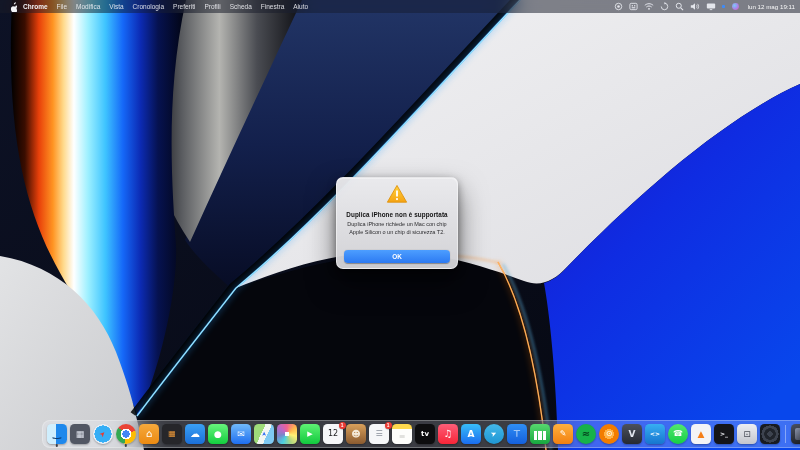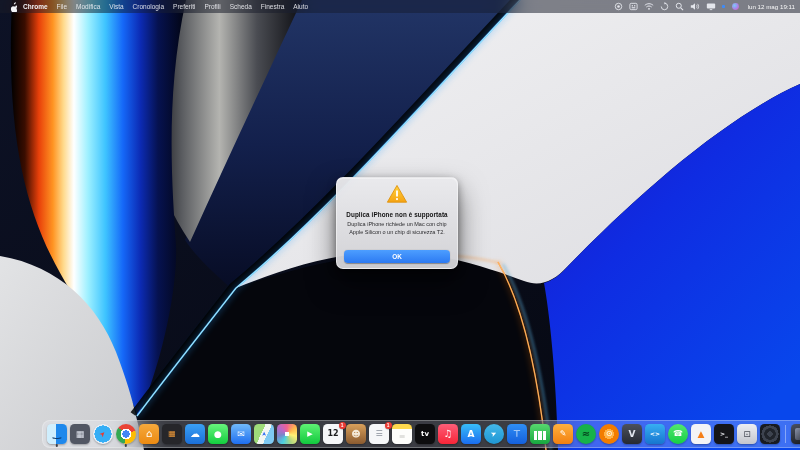--- a/index.html
+++ b/index.html
@@ -51,21 +51,21 @@
   .badge{position:absolute;top:-2.5px;right:-2.5px;min-width:7px;height:7px;
     border-radius:4px;background:#ec3b34;color:#fff;font-size:4.8px;font-weight:700;
     display:flex;align-items:center;justify-content:center;box-shadow:0 .5px 1px rgba(0,0,0,.4);}
   .run-dot{position:absolute;bottom:-2.8px;left:50%;transform:translateX(-50%);
     width:2.4px;height:2.4px;border-radius:50%;background:rgba(35,38,46,.85);}
   .dock-divider{width:1px;height:18px;background:rgba(255,255,255,.38);margin:0 2px;flex:0 0 auto;}
   
   .numbers::before{content:"";position:absolute;left:22%;right:22%;bottom:22%;height:42%;
     background:linear-gradient(90deg,#fff 0 26%,transparent 26% 37%,#fff 37% 63%,transparent 63% 74%,#fff 74%);}
   .notes .glyph{margin-top:6px;}
-  .calendar .glyph{font-weight:700;}
+  .calendar .glyph{font-weight:400;}
   .thumb::before{content:"";position:absolute;inset:18% 22%;
     background:linear-gradient(135deg,#8a93a8,#2a2e38);border-radius:2px;}
 </style>
 </head>
 <body>
 
 <div class="screen">
 
   <svg class="wallpaper" viewBox="0 0 800 450" preserveAspectRatio="none">
     <defs>

